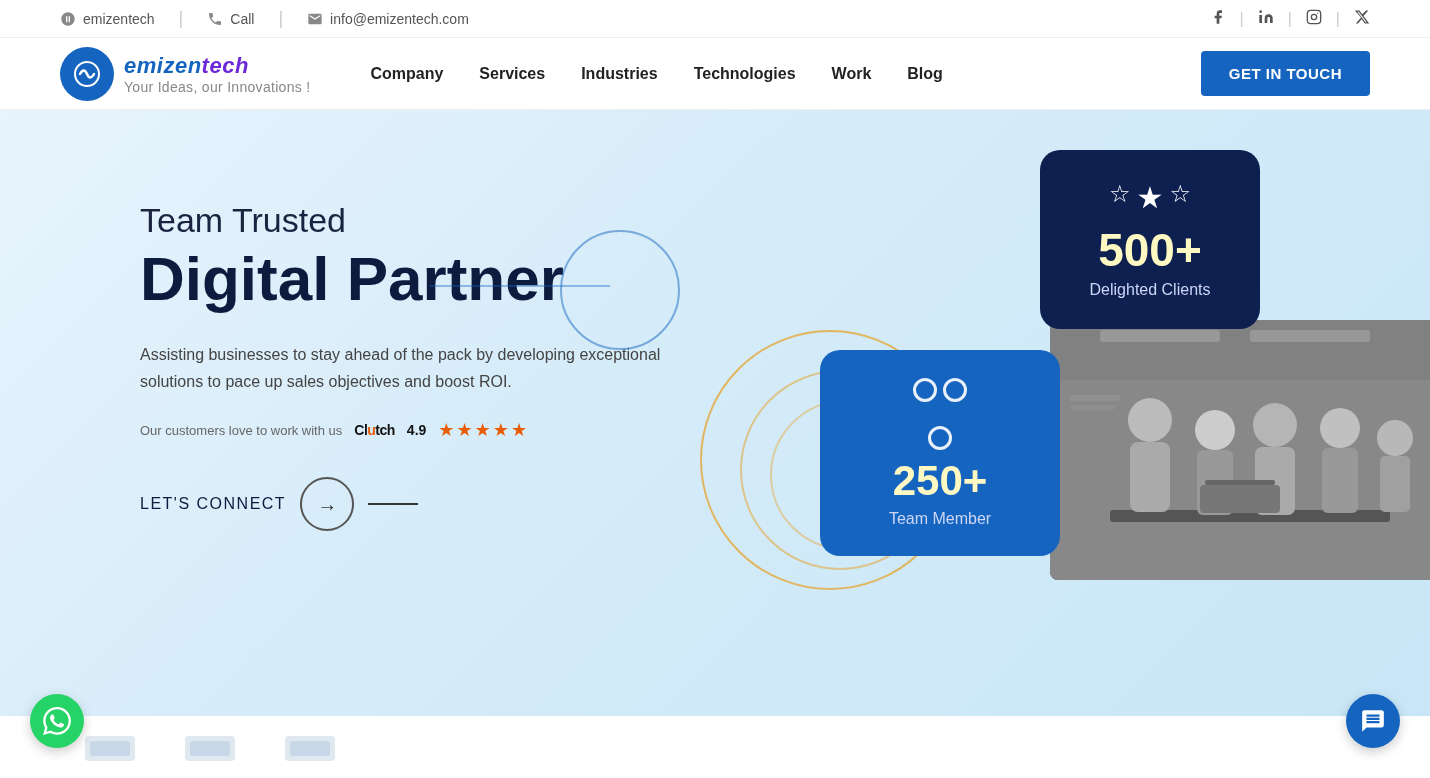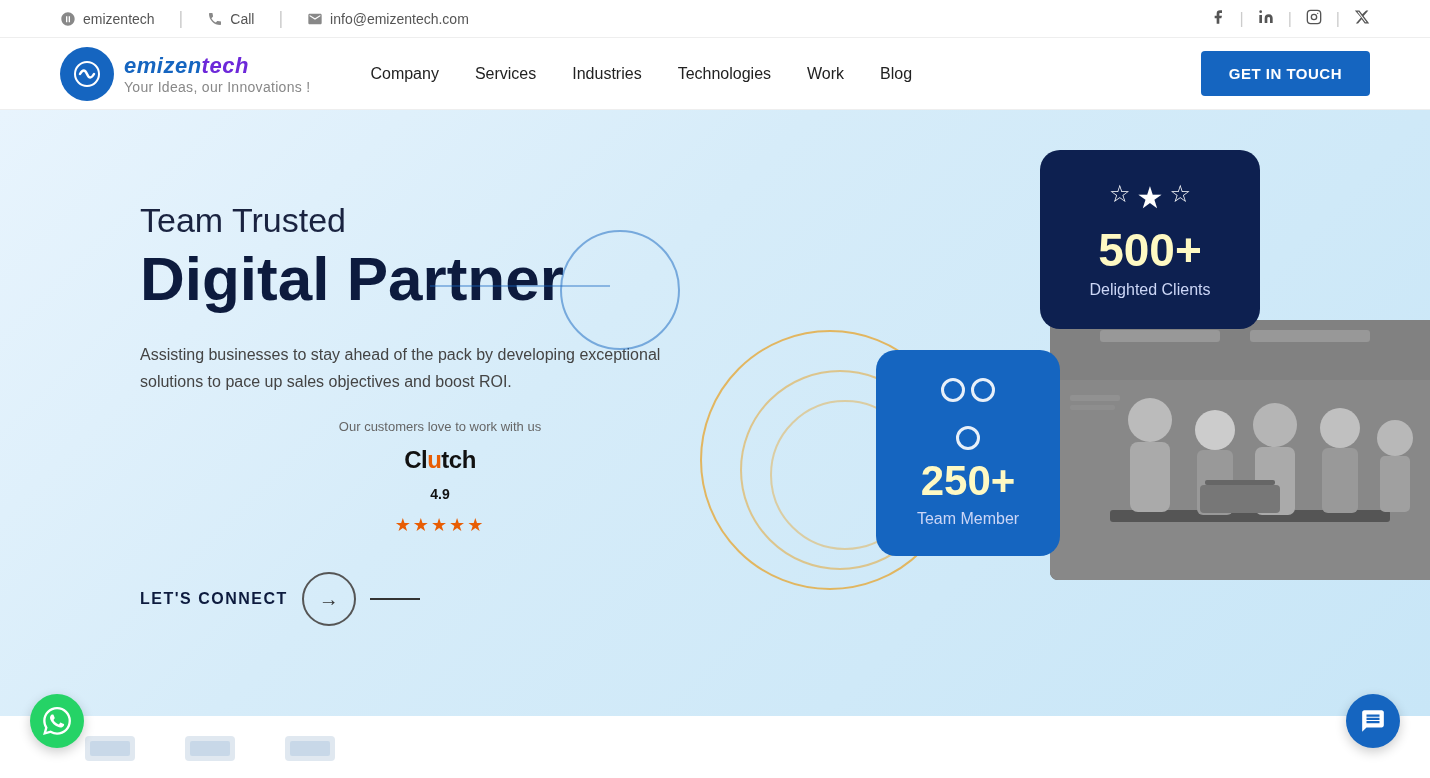--- a/index.html
+++ b/index.html
@@ -95,21 +95,21 @@
     .nav-links {
       display: flex;
       align-items: center;
       gap: 36px;
       flex: 1;
     }
     .nav-link {
       font-size: 16px;
       color: #222;
       cursor: pointer;
-      font-weight: 400;
+      font-weight: 700;
       text-decoration: none;
     }
     .get-in-touch-btn {
       background: #1565c0;
       color: #fff;
       border: none;
       padding: 14px 28px;
       font-size: 15px;
       font-weight: 600;
       border-radius: 4px;
@@ -151,28 +151,27 @@
       color: #444;
       line-height: 1.7;
       margin-bottom: 24px;
       max-width: 540px;
     }
     .clutch-row {
       display: flex;
       align-items: center;
       gap: 12px;
       margin-bottom: 36px;
-      flex-direction: column;
     }
     .clutch-text {
       font-size: 13px;
       color: #666;
     }
     .clutch-logo {
-      font-size: 24px;
+      font-size: 14px;
       font-weight: 700;
       color: #111;
       letter-spacing: -0.5px;
     }
     .clutch-logo span { color: #e85d04; }
     .clutch-rating {
       font-size: 14px;
       font-weight: 700;
       color: #111;
     }
@@ -182,21 +181,21 @@
       letter-spacing: 2px;
     }
     .lets-connect {
       display: flex;
       align-items: center;
       gap: 14px;
       cursor: pointer;
     }
     .lets-connect-text {
       font-size: 16px;
-      font-weight: 700;
+      font-weight: 400;
       color: #0d1b3e;
       letter-spacing: 1.5px;
       text-transform: uppercase;
     }
     .connect-circle {
       width: 54px;
       height: 54px;
       border-radius: 50%;
       border: 2px solid #555;
       display: flex;
@@ -307,21 +306,21 @@
     .card-label {
       font-size: 16px;
       color: #ccd6f6;
     }
 
     
     .card-team {
       position: absolute;
       top: 240px;
       right: 370px;
-      width: 184px;
+      width: 240px;
       background: #1565c0;
       border-radius: 20px;
       padding: 28px 22px;
       color: #fff;
       text-align: center;
       z-index: 10;
     }
     .card-dots-row {
       display: flex;
       justify-content: center;

